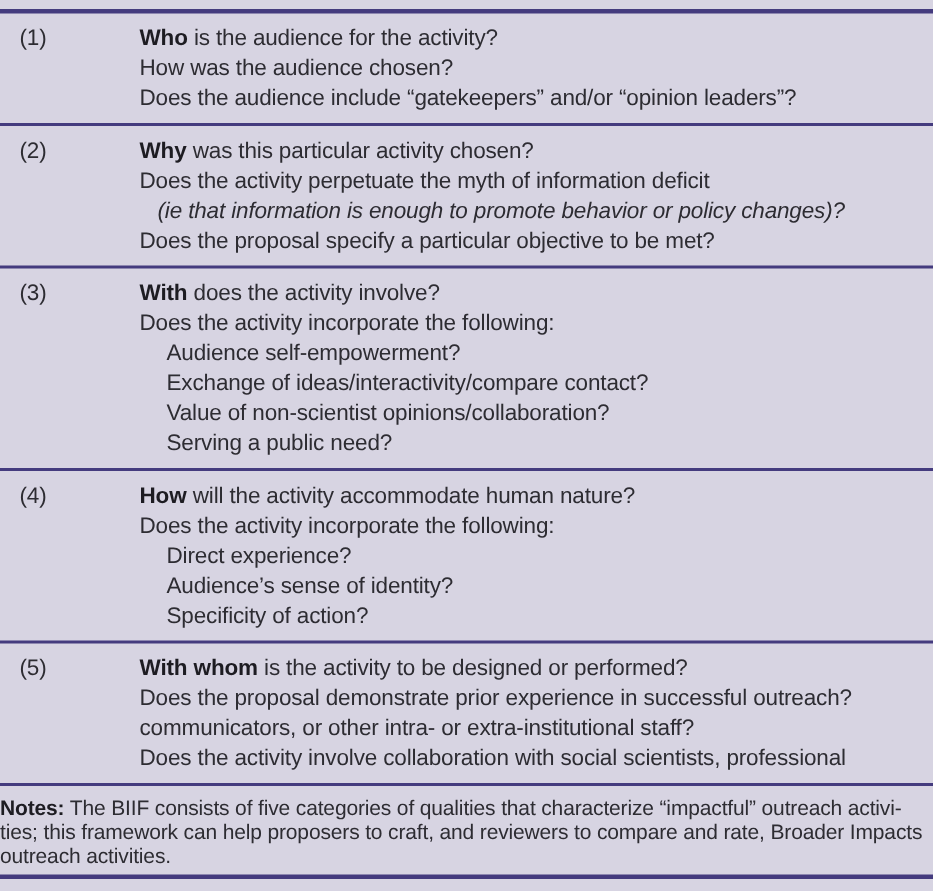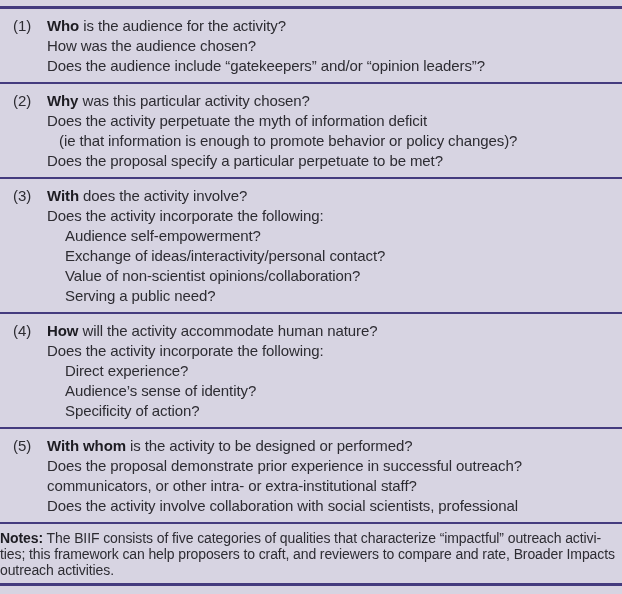--- a/index.html
+++ b/index.html
@@ -31,23 +31,23 @@
     font-size: 15px;
     line-height: 20px;
     letter-spacing: -0.1px;
   }
   .section-number {
     position: absolute;
     left: 13px;
     top: 7px;
     line-height: 20px;
   }
-  .line { white-space: nowrap; }
+  .line { white-space: nowrap; margin-left: 46px; }
   .indent-0 { padding-left: 0; }
-  .indent-1 { padding-left: 12px; }
+  .indent-1 { padding-left: 12px; font-style: italic; }
   .indent-2 { padding-left: 18px; }
   b.keyword { font-weight: bold; color: #1d1c22; }
   .notes {
     padding: 6px 8px 5px 0;
     font-size: 14px;
     line-height: 16px;
     letter-spacing: -0.1px;
   }
   .note-line { white-space: nowrap; }
   .notes b { color: #1d1c22; }
@@ -63,29 +63,29 @@
         <div class="line indent-0"><b class="keyword">Who</b> <span>is the audience for the activity?</span></div>
         <div class="line indent-0">How was the audience chosen?</div>
         <div class="line indent-0">Does the audience include “gatekeepers” and/or “opinion leaders”?</div>
       </div>
       <div class="rule"></div>
       <div class="section">
         <span class="section-number">(2)</span>
         <div class="line indent-0"><b class="keyword">Why</b> <span>was this particular activity chosen?</span></div>
         <div class="line indent-0">Does the activity perpetuate the myth of information deficit</div>
         <div class="line indent-1">(ie that information is enough to promote behavior or policy changes)?</div>
-        <div class="line indent-0">Does the proposal specify a particular perpetuate to be met?</div>
+        <div class="line indent-0">Does the proposal specify a particular objective to be met?</div>
       </div>
       <div class="rule"></div>
       <div class="section">
         <span class="section-number">(3)</span>
         <div class="line indent-0"><b class="keyword">With</b> <span>does the activity involve?</span></div>
         <div class="line indent-0">Does the activity incorporate the following:</div>
         <div class="line indent-2">Audience self-empowerment?</div>
-        <div class="line indent-2">Exchange of ideas/interactivity/personal contact?</div>
+        <div class="line indent-2">Exchange of ideas/interactivity/compare contact?</div>
         <div class="line indent-2">Value of non-scientist opinions/collaboration?</div>
         <div class="line indent-2">Serving a public need?</div>
       </div>
       <div class="rule"></div>
       <div class="section">
         <span class="section-number">(4)</span>
         <div class="line indent-0"><b class="keyword">How</b> <span>will the activity accommodate human nature?</span></div>
         <div class="line indent-0">Does the activity incorporate the following:</div>
         <div class="line indent-2">Direct experience?</div>
         <div class="line indent-2">Audience’s sense of identity?</div>

